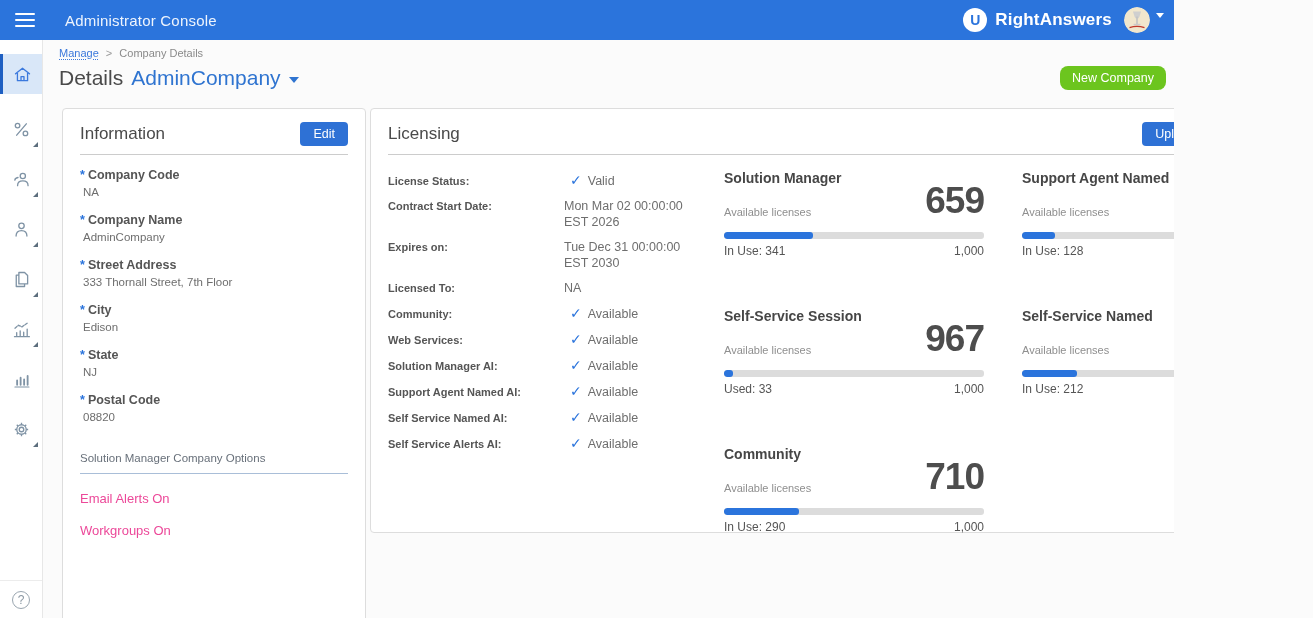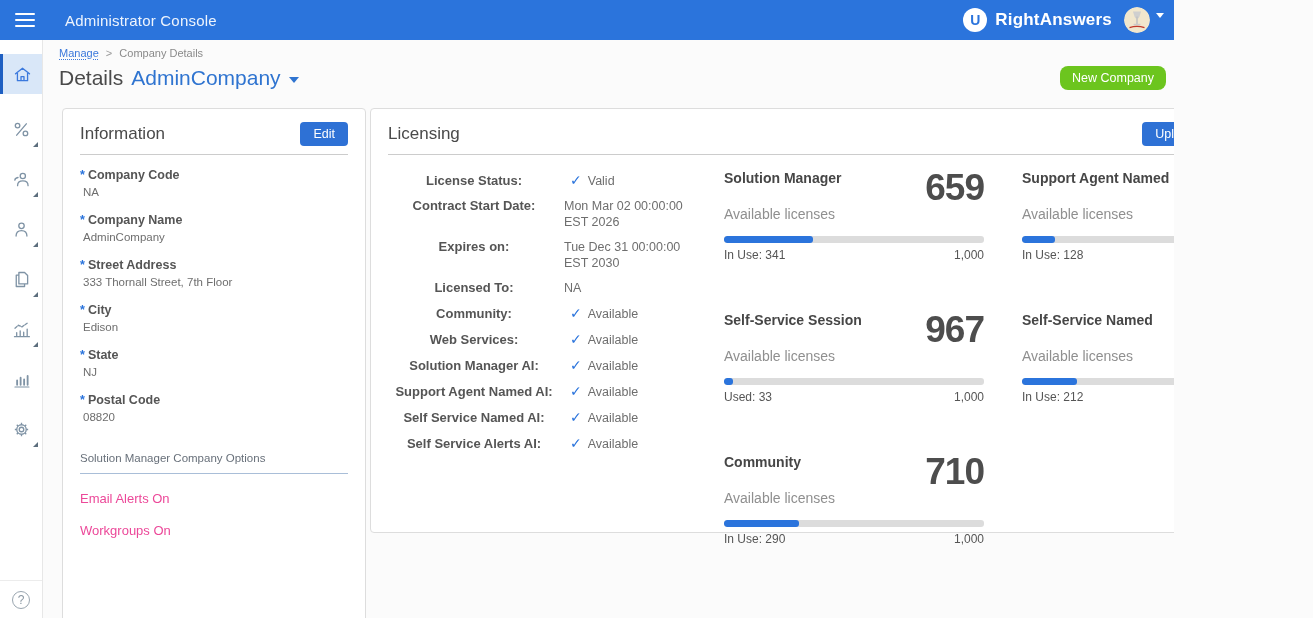--- a/index.html
+++ b/index.html
@@ -71,30 +71,30 @@
   .field-value{font-size:11.5px;color:#6e6e6e;margin-top:4px;padding-left:3px;}
   .options-heading{margin-top:29px;font-size:11.5px;color:#68707a;
     padding-bottom:9px;border-bottom:1px solid #a9bed8;}
   .option-item{font-size:13px;color:#ec4899;margin-top:17px;}
 
   
   .lic-panel{left:327px;top:68px;width:931px;height:425px;}
   .lic-body{display:flex;padding:15px 18px 0 17px;}
   .lic-details{width:318px;flex:none;padding-top:2px;}
   .lic-row{display:flex;align-items:baseline;margin-bottom:9px;line-height:16px;}
-  .lic-label{width:172px;flex:none;text-align:center;font-size:13px;font-weight:bold;color:#555;}
+  .lic-label{width:172px;flex:none;text-align:left;font-size:11px;font-weight:bold;color:#555;}
   .check{color:var(--accent);font-weight:bold;font-size:14px;margin:0 6px 0 10px;}
   .lic-value{font-size:12.5px;color:#6e6e6e;}
   .lic-row.no-check .lic-value{margin-left:4px;}
 
   .cards{flex:1;display:grid;grid-template-columns:1fr 1fr;column-gap:38px;row-gap:50px;
     align-content:start;padding-left:18px;}
-  .card-top{display:flex;justify-content:space-between;align-items:flex-start;}
+  .card-top{display:flex;justify-content:space-between;align-items:flex-end;}
   .card-title{font-size:14px;font-weight:bold;color:#464646;}
-  .card-sub{font-size:14px;color:#8f8f8f;margin-top:20px;}
+  .card-sub{font-size:11px;color:#8f8f8f;margin-top:20px;}
   .card-num{font-size:37px;font-weight:600;color:#4d4d4d;line-height:.95;letter-spacing:-1px;}
   .bar{height:7px;background:var(--track);border-radius:3px;margin-top:14px;overflow:hidden;}
   .bar-fill{height:100%;background:var(--accent);border-radius:3px;}
   .card-foot{display:flex;justify-content:space-between;font-size:12px;color:#555;margin-top:5px;}
 </style>
 </head>
 <body>
 
 <div class="app">
 

